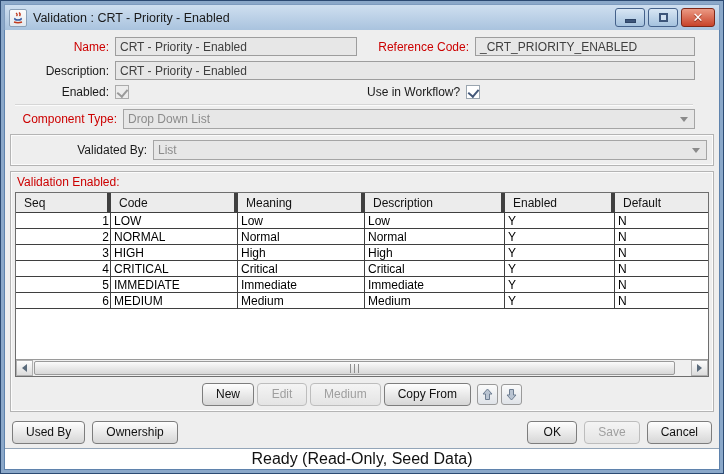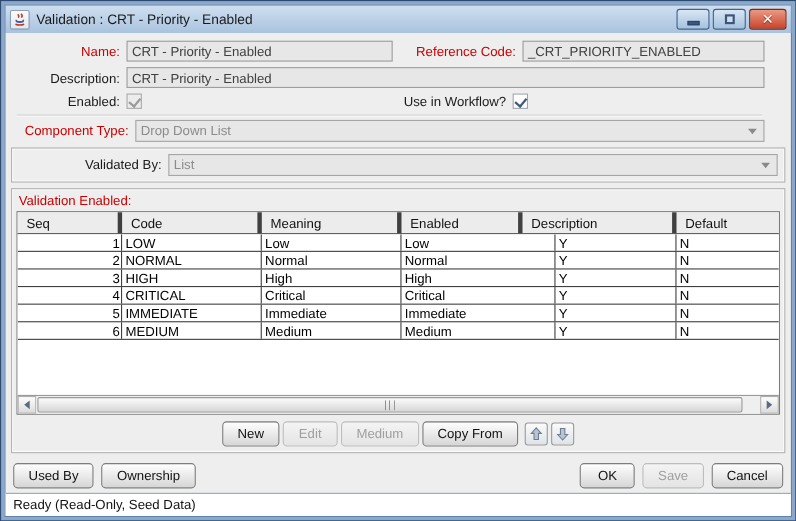--- a/index.html
+++ b/index.html
@@ -53,21 +53,21 @@
   .tri-r{width:0;height:0;border-top:4px solid transparent;border-bottom:4px solid transparent;border-left:5px solid #5a6b7c;}
   .htrack{flex:1;position:relative;background:#efefef;}
   .hthumb{position:absolute;left:1px;right:16px;top:1px;bottom:1px;background:linear-gradient(#fbfbfb,#d7d7d7);border:1px solid #9a9a9a;border-radius:2px;display:flex;align-items:center;justify-content:center;}
   .grip{width:9px;height:9px;background:repeating-linear-gradient(90deg,#8f8f8f 0 1px,transparent 1px 4px);}
   .actions{flex:0 0 30px;display:flex;align-items:center;justify-content:center;gap:3px;padding-top:4px;}
   .btn{height:23px;min-width:50px;padding:0 13px;background:linear-gradient(#fefefe,#d6d6d6);border:1px solid #7d7d7d;border-radius:4px;font-size:12px;color:#111;font-family:"Liberation Sans",sans-serif;display:flex;align-items:center;justify-content:center;white-space:nowrap;}
   .btn.disabled{color:#9f9f9f;border-color:#bdbdbd;background:linear-gradient(#f4f4f4,#e4e4e4);}
   .arrowbtn{width:21px;height:21px;min-width:21px;padding:0;border:1px solid #9a9a9a;border-radius:3px;background:linear-gradient(#fbfbfb,#dfe3e8);display:flex;align-items:center;justify-content:center;}
   .footer{flex:0 0 32px;display:flex;align-items:center;padding:0 7px;gap:7px;}
   .spacer{flex:1;}
-  .statusbar{flex:0 0 21px;background:#ffffff;border-top:1px solid #93a5b8;display:flex;align-items:center;padding:0 7px;font-size:12px;color:#111;}
+  .statusbar{flex:0 0 21px;background:#ffffff;border-top:1px solid #93a5b8;display:flex;align-items:center;padding:0 7px;font-size:16px;color:#111;justify-content:center;}
 </style>
 </head>
 <body>
 
 <div class="window">
   <div class="titlebar">
     <div class="app-icon">
       <svg width="14" height="14" viewBox="0 0 14 14">
         <path d="M4 7 Q3 9 7 9 Q11 9 10 7" fill="none" stroke="#3a5fa5" stroke-width="1.6"></path>
         <path d="M5 2 Q7 3.5 5.5 5 M8 1.5 Q10 3 8.5 5" fill="none" stroke="#c03a1e" stroke-width="1.4"></path>
@@ -124,22 +124,22 @@
       </div>
     </div>
 
     <div class="group vv-group">
       <div class="vv-label">Validation Enabled:</div>
       <div class="scrollpane">
         <div class="thead">
             <div class="th" style="width: 95px;">Seq</div>
             <div class="th" style="width: 127px;">Code</div>
             <div class="th" style="width: 127px;">Meaning</div>
+            <div class="th" style="width: 140px;">Description</div>
             <div class="th" style="width: 110px;">Enabled</div>
-            <div class="th" style="width: 140px;">Description</div>
             <div class="th flex">Default</div>
           </div>
         <div class="tbody">
             <div class="tr">
               <div class="td num" style="width: 95px;">1</div>
               <div class="td" style="width: 127px;">LOW</div>
               <div class="td" style="width: 127px;">Low</div>
               <div class="td" style="width: 140px;">Low</div>
               <div class="td" style="width: 110px;">Y</div>
               <div class="td flex">N</div>

